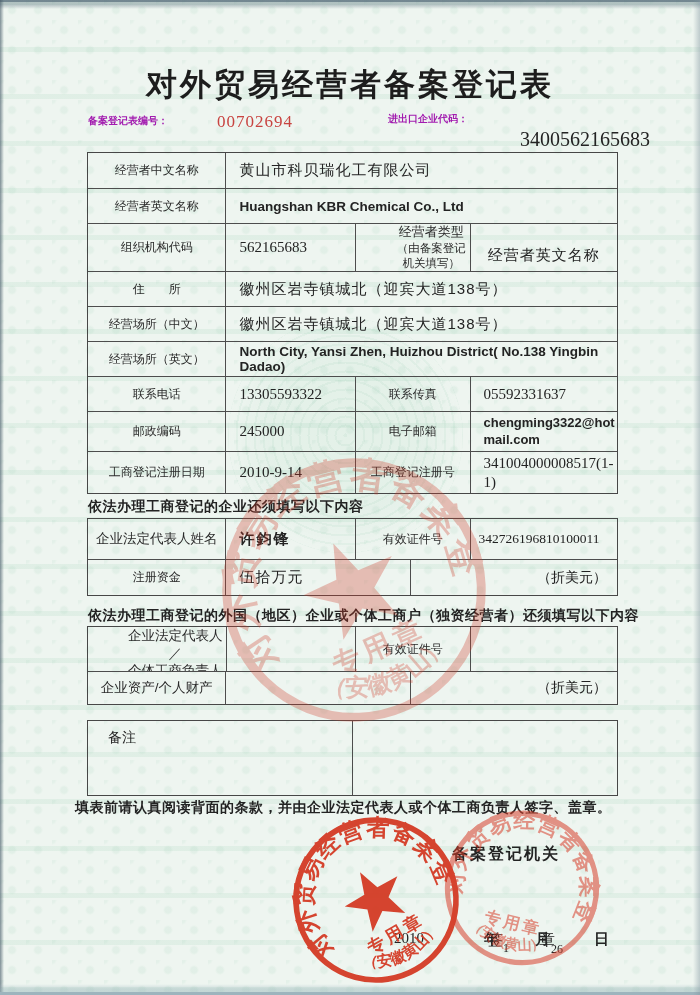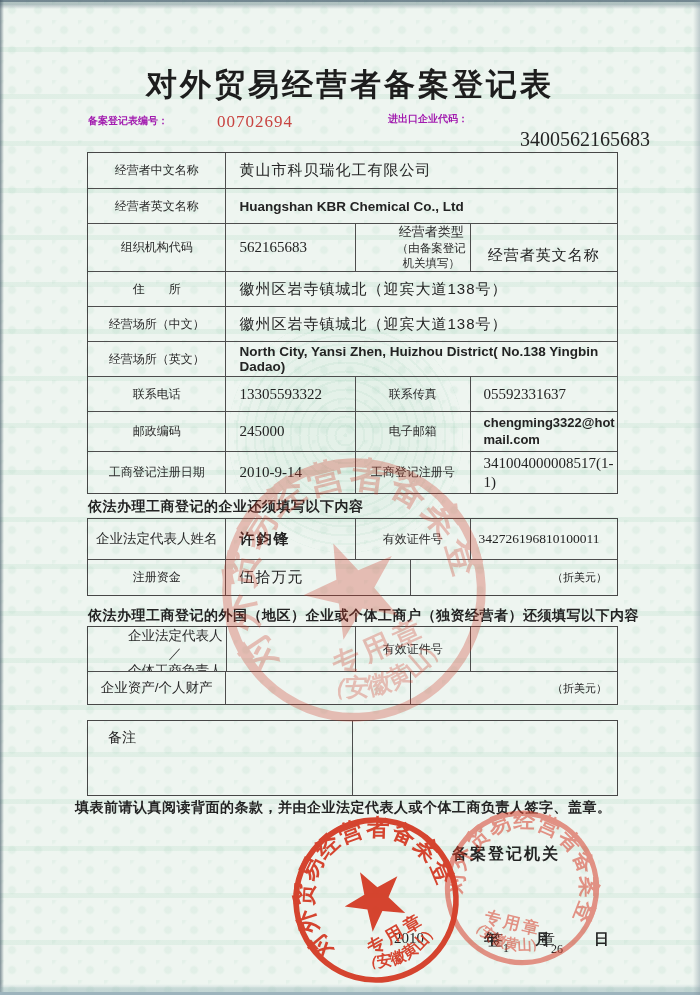--- a/index.html
+++ b/index.html
@@ -53,21 +53,21 @@
   .lblcell{justify-content:center;text-align:center;font-size:12px;color:#2a2a2a;}
   .valcell{padding-left:13px;font-size:15px;}
   .c1{width:138px;}.c2{width:130px;}.c3{width:115px;}.c4{width:148px;}
   .cwide{width:393px;}
   .cn-val{letter-spacing:1px;}
   .en-val{font-size:13.5px;font-weight:600;letter-spacing:0;}
   .num-val{font-family:"Liberation Serif", serif;font-size:15px;}
   .wrapcell{word-break:break-all;line-height:1.25;}
   .two-line{flex-direction:column;justify-content:flex-start;line-height:1.3;font-size:13px;padding-left:37px;}
   .bottom-align{align-items:flex-end;padding-bottom:6px;justify-content:center;font-size:15px;letter-spacing:1px;}
-  .right-val{justify-content:flex-end;padding-right:10px;font-size:11px;}
+  .right-val{justify-content:flex-end;padding-right:10px;font-size:14px;}
 
   .section-title{position:absolute;left:88px;font-size:14px;font-weight:700;letter-spacing:.5px;}
   .footer-note{position:absolute;left:75px;top:799px;font-size:14px;font-weight:700;letter-spacing:.5px;}
 
   .auth-title{position:absolute;left:452px;top:844px;font-size:16px;font-weight:700;letter-spacing:2px;}
   .seal-label{position:absolute;left:487px;top:886px;font-size:16px;font-weight:400;letter-spacing:10px;margin-top:44px;}
   .date-item{position:absolute;font-size:15px;font-weight:700;}
   .date-num{font-family:"Liberation Serif", serif;font-weight:400;}
   .date-small{font-size:12px;font-weight:400;}
 

